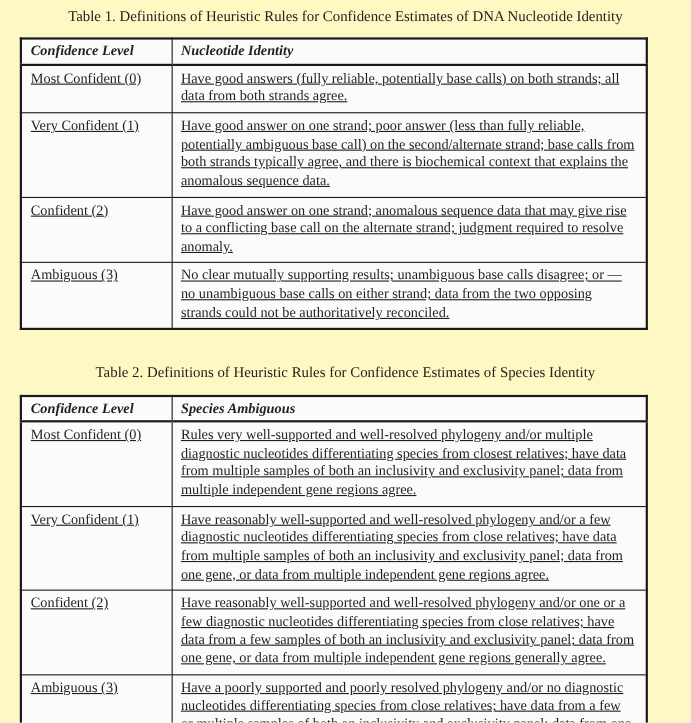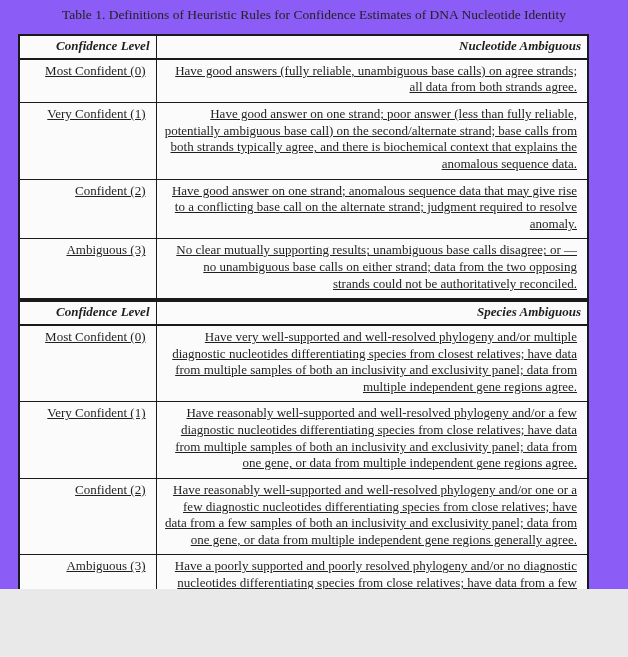--- a/index.html
+++ b/index.html
@@ -5,22 +5,22 @@
   html, body {
     margin: 0;
     padding: 0;
     background: #e9e9e9;
     width: 628px;
     font-family: "Liberation Serif", "DejaVu Serif", serif;
     color: #1f1f1f;
   }
   .page {
     width: 628px;
-    height: 589px;
-    background: #8b5cf6;
+    height: 657px;
+    background: #fef9c3;
     box-sizing: border-box;
     padding-top: 7px;
     overflow: hidden;
   }
   .table-title {
     text-align: center;
     font-size: 13.5px;
     line-height: 1.2;
     margin: 0 0 11px 0;
     color: #222;
@@ -34,21 +34,21 @@
     width: 569px;
     background: #fbfbfb;
     border: 2px solid #1a1a1a;
     table-layout: fixed;
   }
   table.def-table th, table.def-table td {
     border: 1px solid #1a1a1a;
     vertical-align: top;
     font-size: 13px;
     line-height: 1.28;
-    text-align: right;
+    text-align: left;
   }
   table.def-table th {
     font-weight: bold;
     font-style: italic;
     padding: 2px 6px 3px 8px;
     border-bottom: 2px solid #1a1a1a;
   }
   table.def-table td {
     padding: 3px 10px 6px 8px;
     text-decoration: underline;
@@ -65,59 +65,60 @@
   <p class="table-title">Table 1. Definitions of Heuristic Rules for Confidence Estimates of DNA Nucleotide Identity</p>
 
   <table class="def-table">
     <colgroup>
       <col class="level-col">
       <col class="def-col">
     </colgroup>
     <thead>
       <tr>
         <th>Confidence Level</th>
-        <th>Nucleotide Ambiguous</th>
+        <th>Nucleotide Identity</th>
       </tr>
     </thead>
     <tbody>
       <tr>
         <td>Most Confident (0)</td>
-        <td class="def-cell">Have good answers (fully reliable, unambiguous base calls) on agree strands; all data from both strands agree.</td>
+        <td class="def-cell">Have good answers (fully reliable, potentially base calls) on both strands; all data from both strands agree.</td>
       </tr>
       <tr>
         <td>Very Confident (1)</td>
         <td class="def-cell">Have good answer on one strand; poor answer (less than fully reliable, potentially ambiguous base call) on the second/alternate strand; base calls from both strands typically agree, and there is biochemical context that explains the anomalous sequence data.</td>
       </tr>
       <tr>
         <td>Confident (2)</td>
         <td class="def-cell">Have good answer on one strand; anomalous sequence data that may give rise to a conflicting base call on the alternate strand; judgment required to resolve anomaly.</td>
       </tr>
       <tr>
         <td>Ambiguous (3)</td>
         <td class="def-cell">No clear mutually supporting results; unambiguous base calls disagree; or — no unambiguous base calls on either strand; data from the two opposing strands could not be authoritatively reconciled.</td>
       </tr>
     </tbody>
   </table>
 
+  <p class="table-title second">Table 2. Definitions of Heuristic Rules for Confidence Estimates of Species Identity</p>
 
   <table class="def-table">
     <colgroup>
       <col class="level-col">
       <col class="def-col">
     </colgroup>
     <thead>
       <tr>
         <th>Confidence Level</th>
         <th>Species Ambiguous</th>
       </tr>
     </thead>
     <tbody>
       <tr>
         <td>Most Confident (0)</td>
-        <td class="def-cell">Have very well-supported and well-resolved phylogeny and/or multiple diagnostic nucleotides differentiating species from closest relatives; have data from multiple samples of both an inclusivity and exclusivity panel; data from multiple independent gene regions agree.</td>
+        <td class="def-cell">Rules very well-supported and well-resolved phylogeny and/or multiple diagnostic nucleotides differentiating species from closest relatives; have data from multiple samples of both an inclusivity and exclusivity panel; data from multiple independent gene regions agree.</td>
       </tr>
       <tr>
         <td>Very Confident (1)</td>
         <td class="def-cell">Have reasonably well-supported and well-resolved phylogeny and/or a few diagnostic nucleotides differentiating species from close relatives; have data from multiple samples of both an inclusivity and exclusivity panel; data from one gene, or data from multiple independent gene regions agree.</td>
       </tr>
       <tr>
         <td>Confident (2)</td>
         <td class="def-cell">Have reasonably well-supported and well-resolved phylogeny and/or one or a few diagnostic nucleotides differentiating species from close relatives; have data from a few samples of both an inclusivity and exclusivity panel; data from one gene, or data from multiple independent gene regions generally agree.</td>
       </tr>
       <tr>

